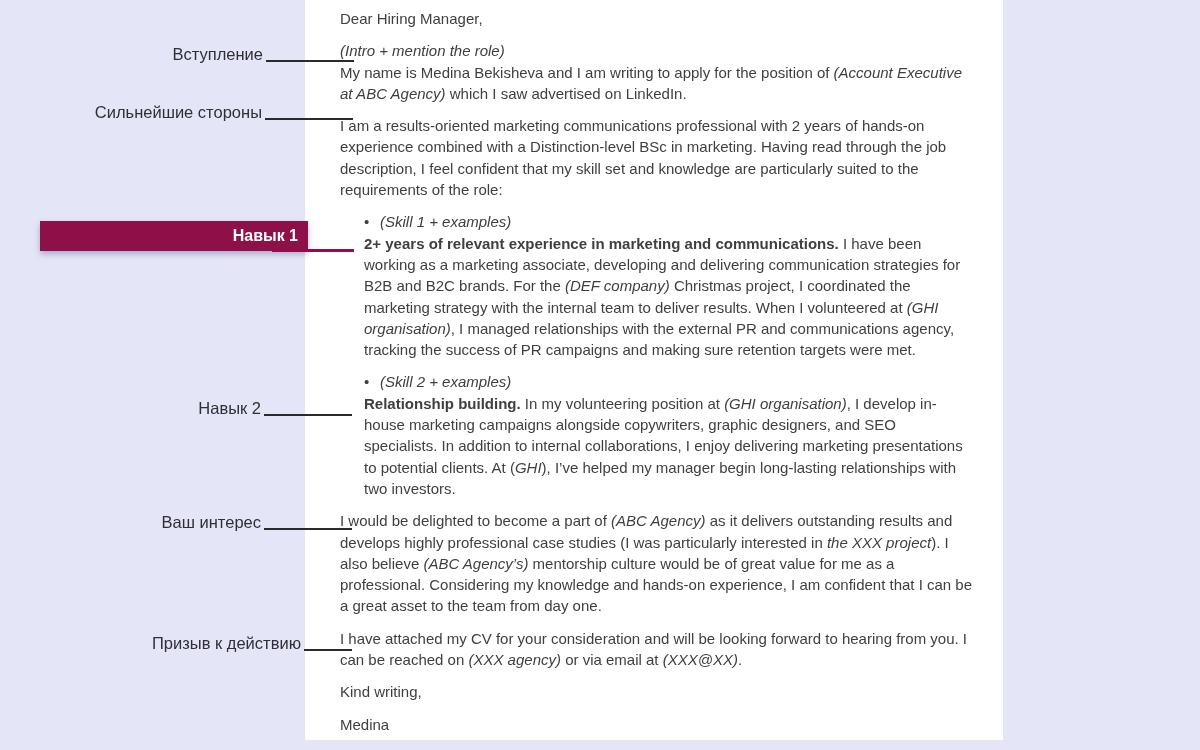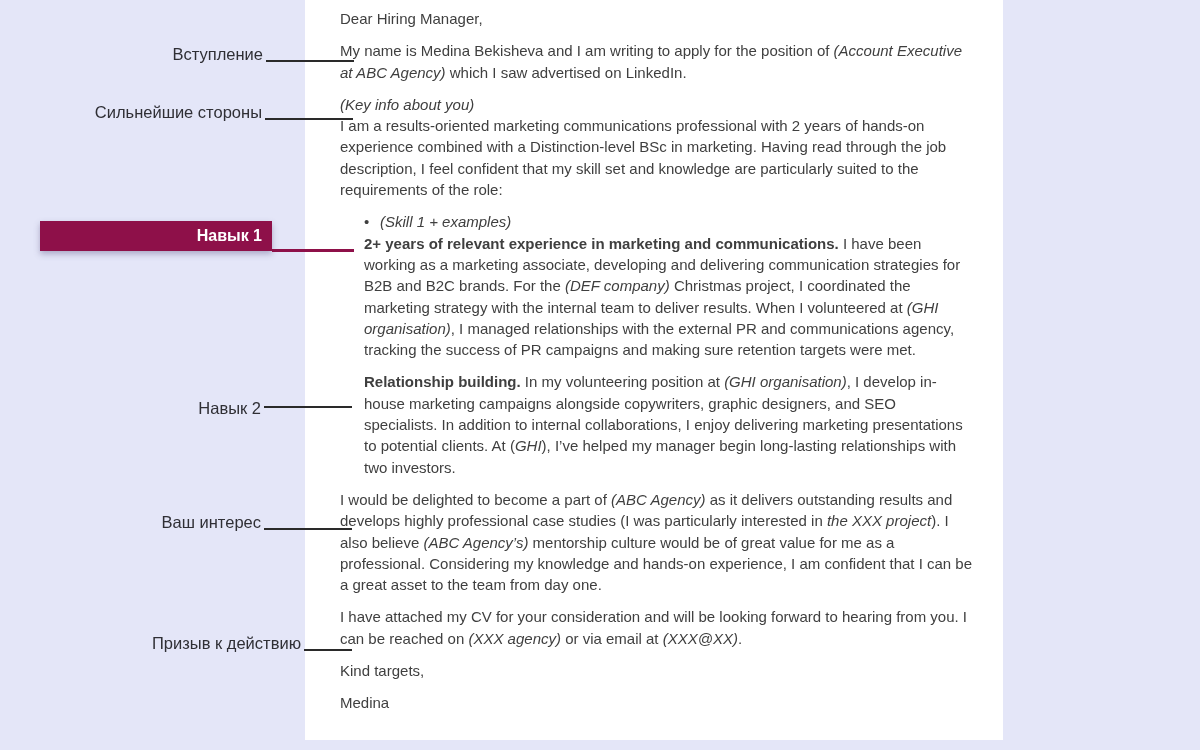--- a/index.html
+++ b/index.html
@@ -29,53 +29,54 @@
   .indent{padding-left:24px;}
   
   .ann{position:absolute;display:flex;align-items:flex-end;}
   .ann-label{
     font-size:16.5px;line-height:20px;color:var(--label,#2f2f35);
     white-space:nowrap;
   }
   .ann-line{width:88px;height:2.5px;background:var(--line,#2a2a2a);margin:0 0 2px 3px;}
   .ann-intro{right:846px;bottom:686px;justify-content:space-between;}
   .ann-strengths{right:847px;bottom:628px;}
-  .ann-skill2{right:848px;bottom:332px;align-items:center;}
+  .ann-skill2{right:848px;bottom:332px;}
   .ann-interest{right:848px;bottom:218px;}
   .ann-cta{right:848px;bottom:97px;}
   .ann-cta .ann-line{width:48px;}
   
   .ann-box{
-    position:absolute;left:40px;top:221px;width:232px;height:30px;
+    position:absolute;left:40px;top:221px;width:268px;height:30px;
     background:var(--accent,#8e1049);
     color:#ffffff;font-weight:bold;font-size:16px;line-height:30px;
     text-align:right;box-sizing:border-box;padding-right:10px;
     box-shadow:0 3px 6px rgba(105,95,140,0.45);
   }
   .ann-box-line{
     position:absolute;left:272px;top:249px;width:82px;height:3px;
     background:var(--accent,#8e1049);
   }
 </style>
 </head>
 <body>
 
 <div class="stage">
 
   <div class="doc" id="letter">
       <p class="para"><span>Dear Hiring Manager,</span></p>
+      <p class="para hint"><span class="it">(Intro + mention the role)</span></p>
       <p class="para"><span>My name is Medina Bekisheva and I am writing to apply for the position of </span><span class="it">(Account Executive at ABC Agency)</span><span> which I saw advertised on LinkedIn.</span></p>
-      <p class="para hint"><span class="it">(Key info about you)</span></p>
       <p class="para"><span>I am a results-oriented marketing communications professional with 2 years of hands-on experience combined with a Distinction-level BSc in marketing. Having read through the job description, I feel confident that my skill set and knowledge are particularly suited to the requirements of the role:</span></p>
       <p class="para hint bullet"><span class="marker">•</span><span class="it">(Skill 1 + examples)</span></p>
       <p class="para indent"><span class="bd">2+ years of relevant experience in marketing and communications.</span><span> I have been working as a marketing associate, developing and delivering communication strategies for B2B and B2C brands. For the </span><span class="it">(DEF company)</span><span> Christmas project, I coordinated the marketing strategy with the internal team to deliver results. When I volunteered at </span><span class="it">(GHI organisation)</span><span>, I managed relationships with the external PR and communications agency, tracking the success of PR campaigns and making sure retention targets were met.</span></p>
+      <p class="para hint bullet"><span class="marker">•</span><span class="it">(Skill 2 + examples)</span></p>
       <p class="para indent"><span class="bd">Relationship building.</span><span> In my volunteering position at </span><span class="it">(GHI organisation)</span><span>, I develop in-house marketing campaigns alongside copywriters, graphic designers, and SEO specialists. In addition to internal collaborations, I enjoy delivering marketing presentations to potential clients. At (</span><span class="it">GHI</span><span>), I’ve helped my manager begin long-lasting relationships with two investors.</span></p>
       <p class="para"><span>I would be delighted to become a part of </span><span class="it">(ABC Agency)</span><span> as it delivers outstanding results and develops highly professional case studies (I was particularly interested in </span><span class="it">the XXX project</span><span>). I also believe </span><span class="it">(ABC Agency’s)</span><span> mentorship culture would be of great value for me as a professional. Considering my knowledge and hands-on experience, I am confident that I can be a great asset to the team from day one.</span></p>
       <p class="para"><span>I have attached my CV for your consideration and will be looking forward to hearing from you. I can be reached on </span><span class="it">(XXX agency)</span><span> or via email at </span><span class="it">(XXX@XX)</span><span>.</span></p>
-      <p class="para"><span>Kind targets,</span></p>
+      <p class="para"><span>Kind writing,</span></p>
       <p class="para"><span>Medina</span></p>
     </div>
 
   <div class="ann ann-intro">
     <span class="ann-label">Вступление</span>
     <span class="ann-line"></span>
   </div>
 
   <div class="ann ann-strengths">
     <span class="ann-label">Сильнейшие стороны</span>

